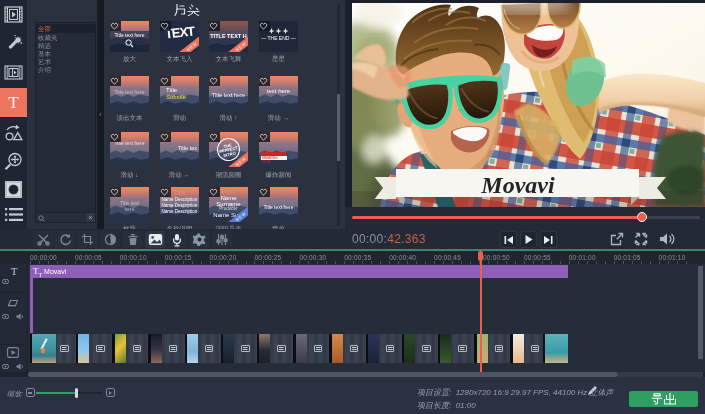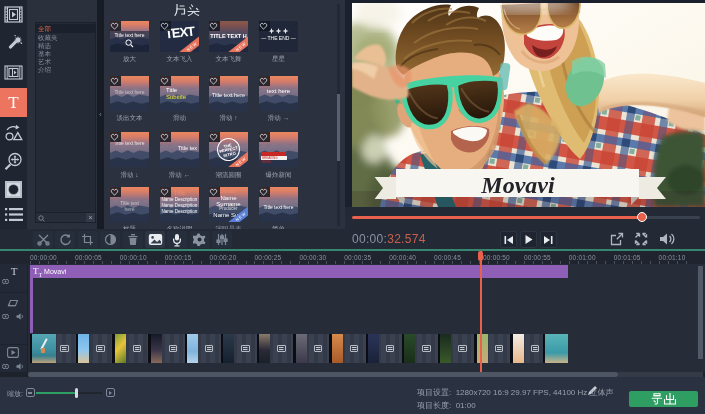--- a/index.html
+++ b/index.html
@@ -56,21 +56,21 @@
 .cedge{position:absolute;top:0;width:2.5px;height:29px;background:#0b0d12;}
 .cthumb{position:absolute;top:0;height:29px;}
 .ticon{position:absolute;top:10.5px;width:8.5px;height:7.5px;background:#39404d;border:1px solid #b6bcc5;border-radius:1px;box-sizing:border-box;background-image:linear-gradient(#c8cdd4,#c8cdd4),linear-gradient(#c8cdd4,#c8cdd4);background-repeat:no-repeat;background-size:4.5px 1px,4.5px 1px;background-position:1px 1.2px,1px 3.2px;}
 #vsb{position:absolute;left:698px;top:2px;width:5px;height:93px;background:#525a68;}
 #playhead{position:absolute;left:480px;top:-13px;width:1.5px;height:121px;background:#e8614d;}
 #phmark{position:absolute;left:478px;top:-13px;width:5px;height:10px;background:#e8614d;border-radius:2px 2px 2.5px 2.5px;}
 
 #hscroll{left:0;top:372px;width:705px;height:5px;background:#1d222b;}
 #hthumb{position:absolute;left:28px;top:0px;width:590px;height:5px;background:#4e5664;border-radius:2px;}
 
-#bottombar{left:0;top:377px;width:705px;height:37px;background:#2a3140;}
+#bottombar{left:0;top:377px;width:705px;height:37px;background:#2a3140;font-style:italic;}
 .binfo{position:absolute;font-size:8px;color:#98a1ae;}
 #exportbtn{position:absolute;left:629px;top:14px;width:69px;height:16px;background:#2f9e63;border-radius:2px;text-align:center;}
 .zbox{position:absolute;width:9px;height:9px;border:1px solid #7e8896;border-radius:2px;box-sizing:border-box;}
 svg{display:block;}
 </style></head>
 <body>
 
 <div class="abs" id="sidebar">
   <div class="sic" style="top:4px;height:21px;">
     <svg width="19" height="17" viewBox="0 0 19 17">
@@ -660,21 +660,21 @@
     <svg width="12" height="13" viewBox="0 0 12 13">
         <g stroke="#7e8896" stroke-width="1.2">
           <path d="M2.5 1 V12 M6 1 V12 M9.5 1 V12"></path>
           <rect x="1" y="7" width="3" height="2.4" fill="#7e8896"></rect>
           <rect x="4.5" y="3" width="3" height="2.4" fill="#7e8896"></rect>
           <rect x="8" y="6" width="3" height="2.4" fill="#7e8896"></rect>
         </g>
       </svg>
   </div>
 
-  <div id="tcode">00:00:<b>32.574</b></div>
+  <div id="tcode">00:00:<b>42.363</b></div>
 
   <div class="pbox" style="left:500px;">
     <svg width="9" height="8" viewBox="0 0 9 8">
         <rect x="0.5" y="0" width="1.6" height="8" fill="#e8ebf0"></rect>
         <path d="M9 0 L3 4 L9 8 Z" fill="#e8ebf0"></path>
       </svg>
   </div>
   <div class="pbox" style="left:520px;">
     <svg width="8" height="9" viewBox="0 0 8 9">
         <path d="M0.5 0 L7.5 4.5 L0.5 9 Z" fill="#e8ebf0"></path>

